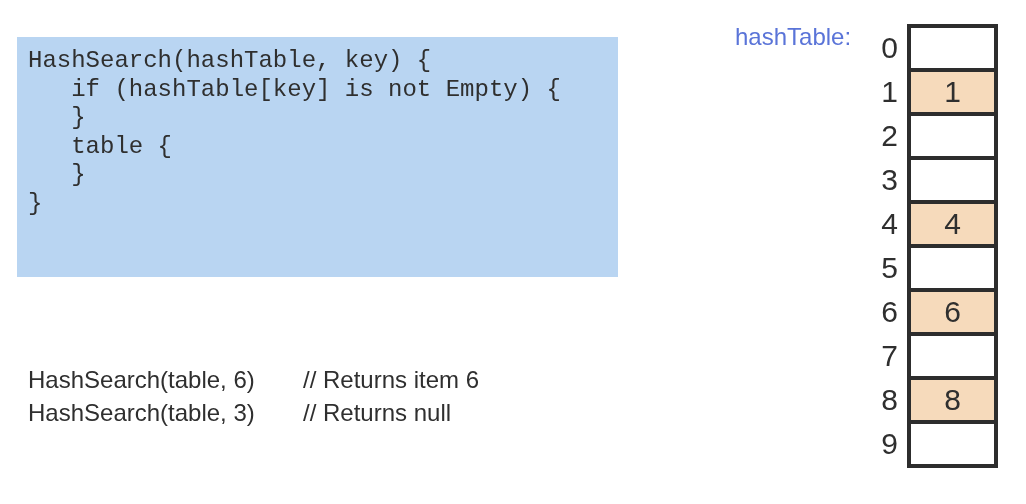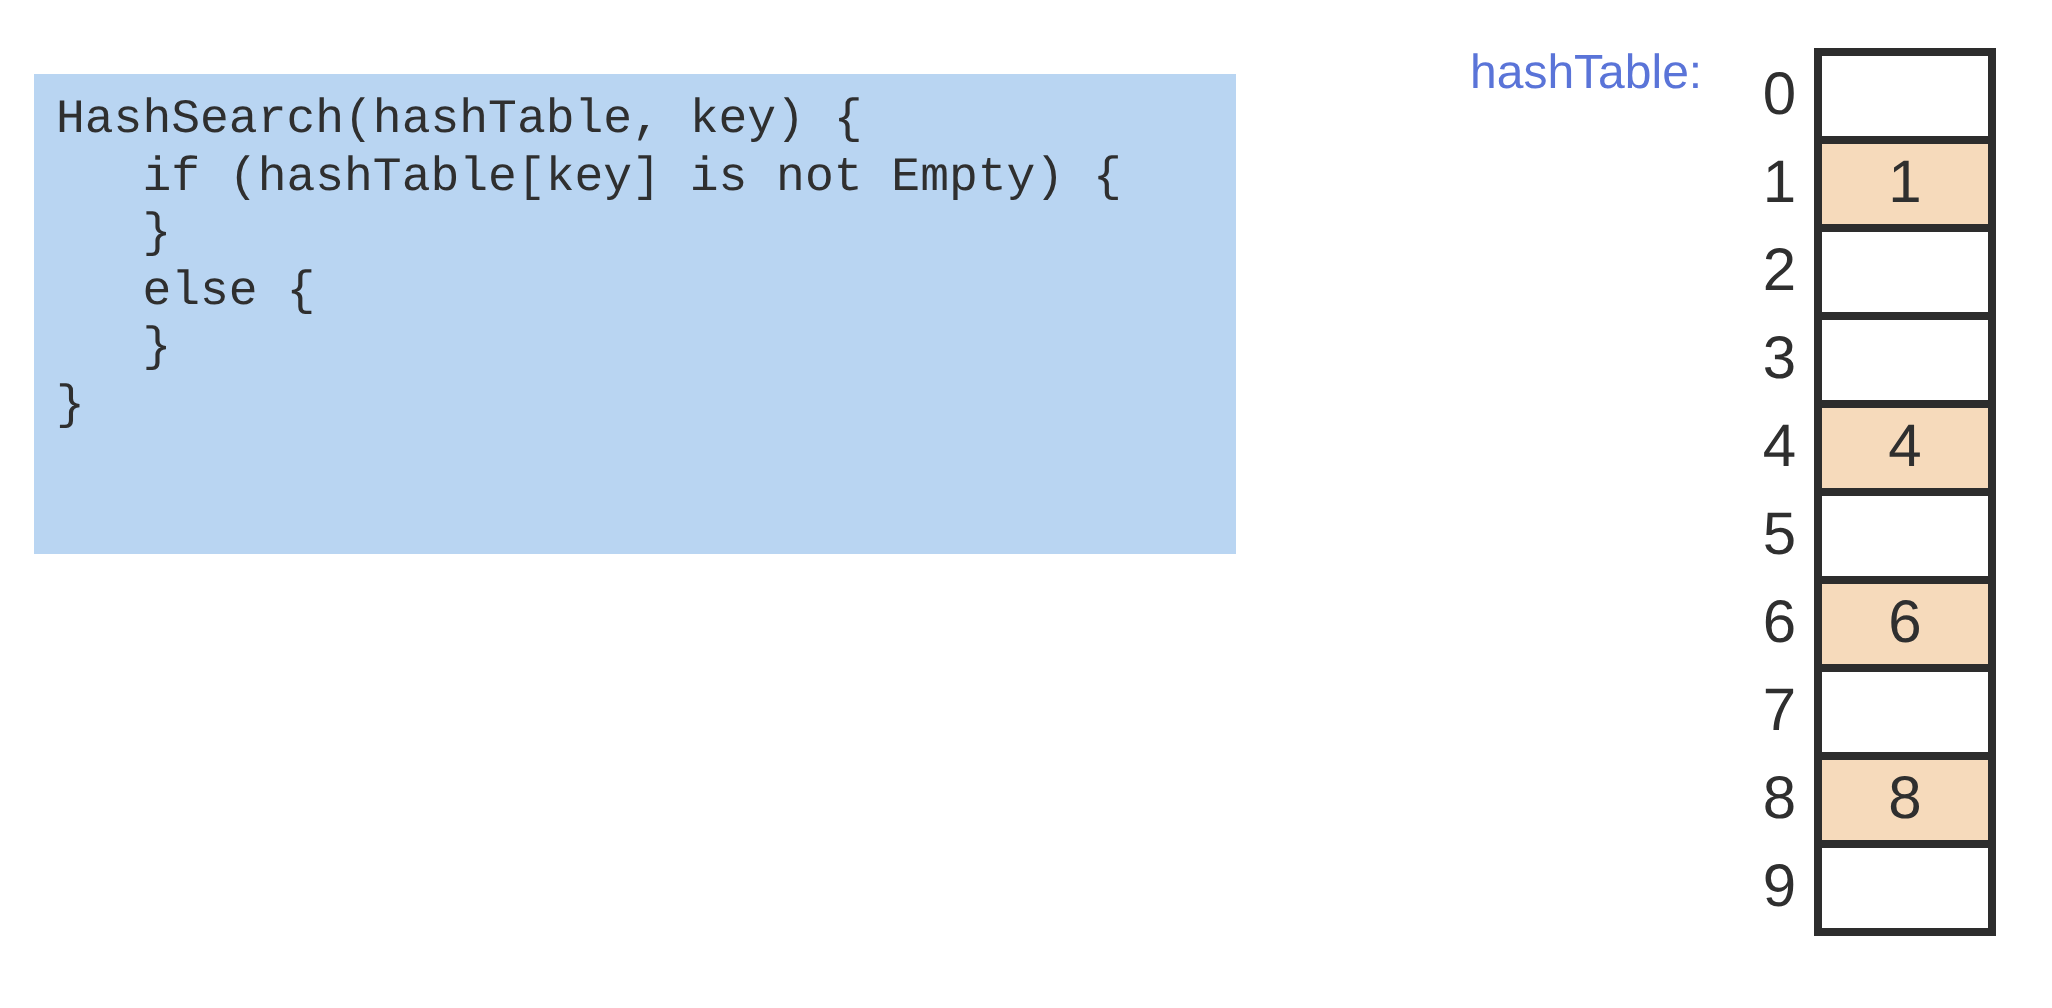--- a/index.html
+++ b/index.html
@@ -92,26 +92,32 @@
 </style>
 </head>
 <body>
 
 <div class="stage">
 
   <div class="code-box">
     <div class="code-line">HashSearch(hashTable, key) {</div>
     <div class="code-line">   if (hashTable[key] is not Empty) {</div>
     <div class="code-line">   }</div>
-    <div class="code-line">   else {</div>
+    <div class="code-line">   table {</div>
     <div class="code-line">   }</div>
     <div class="code-line">}</div>
   </div>
 
   <div class="calls">
+    <div class="call-row">
+      <span class="call-text">HashSearch(table, 6)</span><span class="call-comment">// Returns item 6</span>
+    </div>
+    <div class="call-row">
+      <span class="call-text">HashSearch(table, 3)</span><span class="call-comment">// Returns null</span>
+    </div>
   </div>
 
   <div class="ht-label">hashTable:</div>
 
   <div class="index-col">
     <div class="idx">0</div>
     <div class="idx">1</div>
     <div class="idx">2</div>
     <div class="idx">3</div>
     <div class="idx">4</div>

